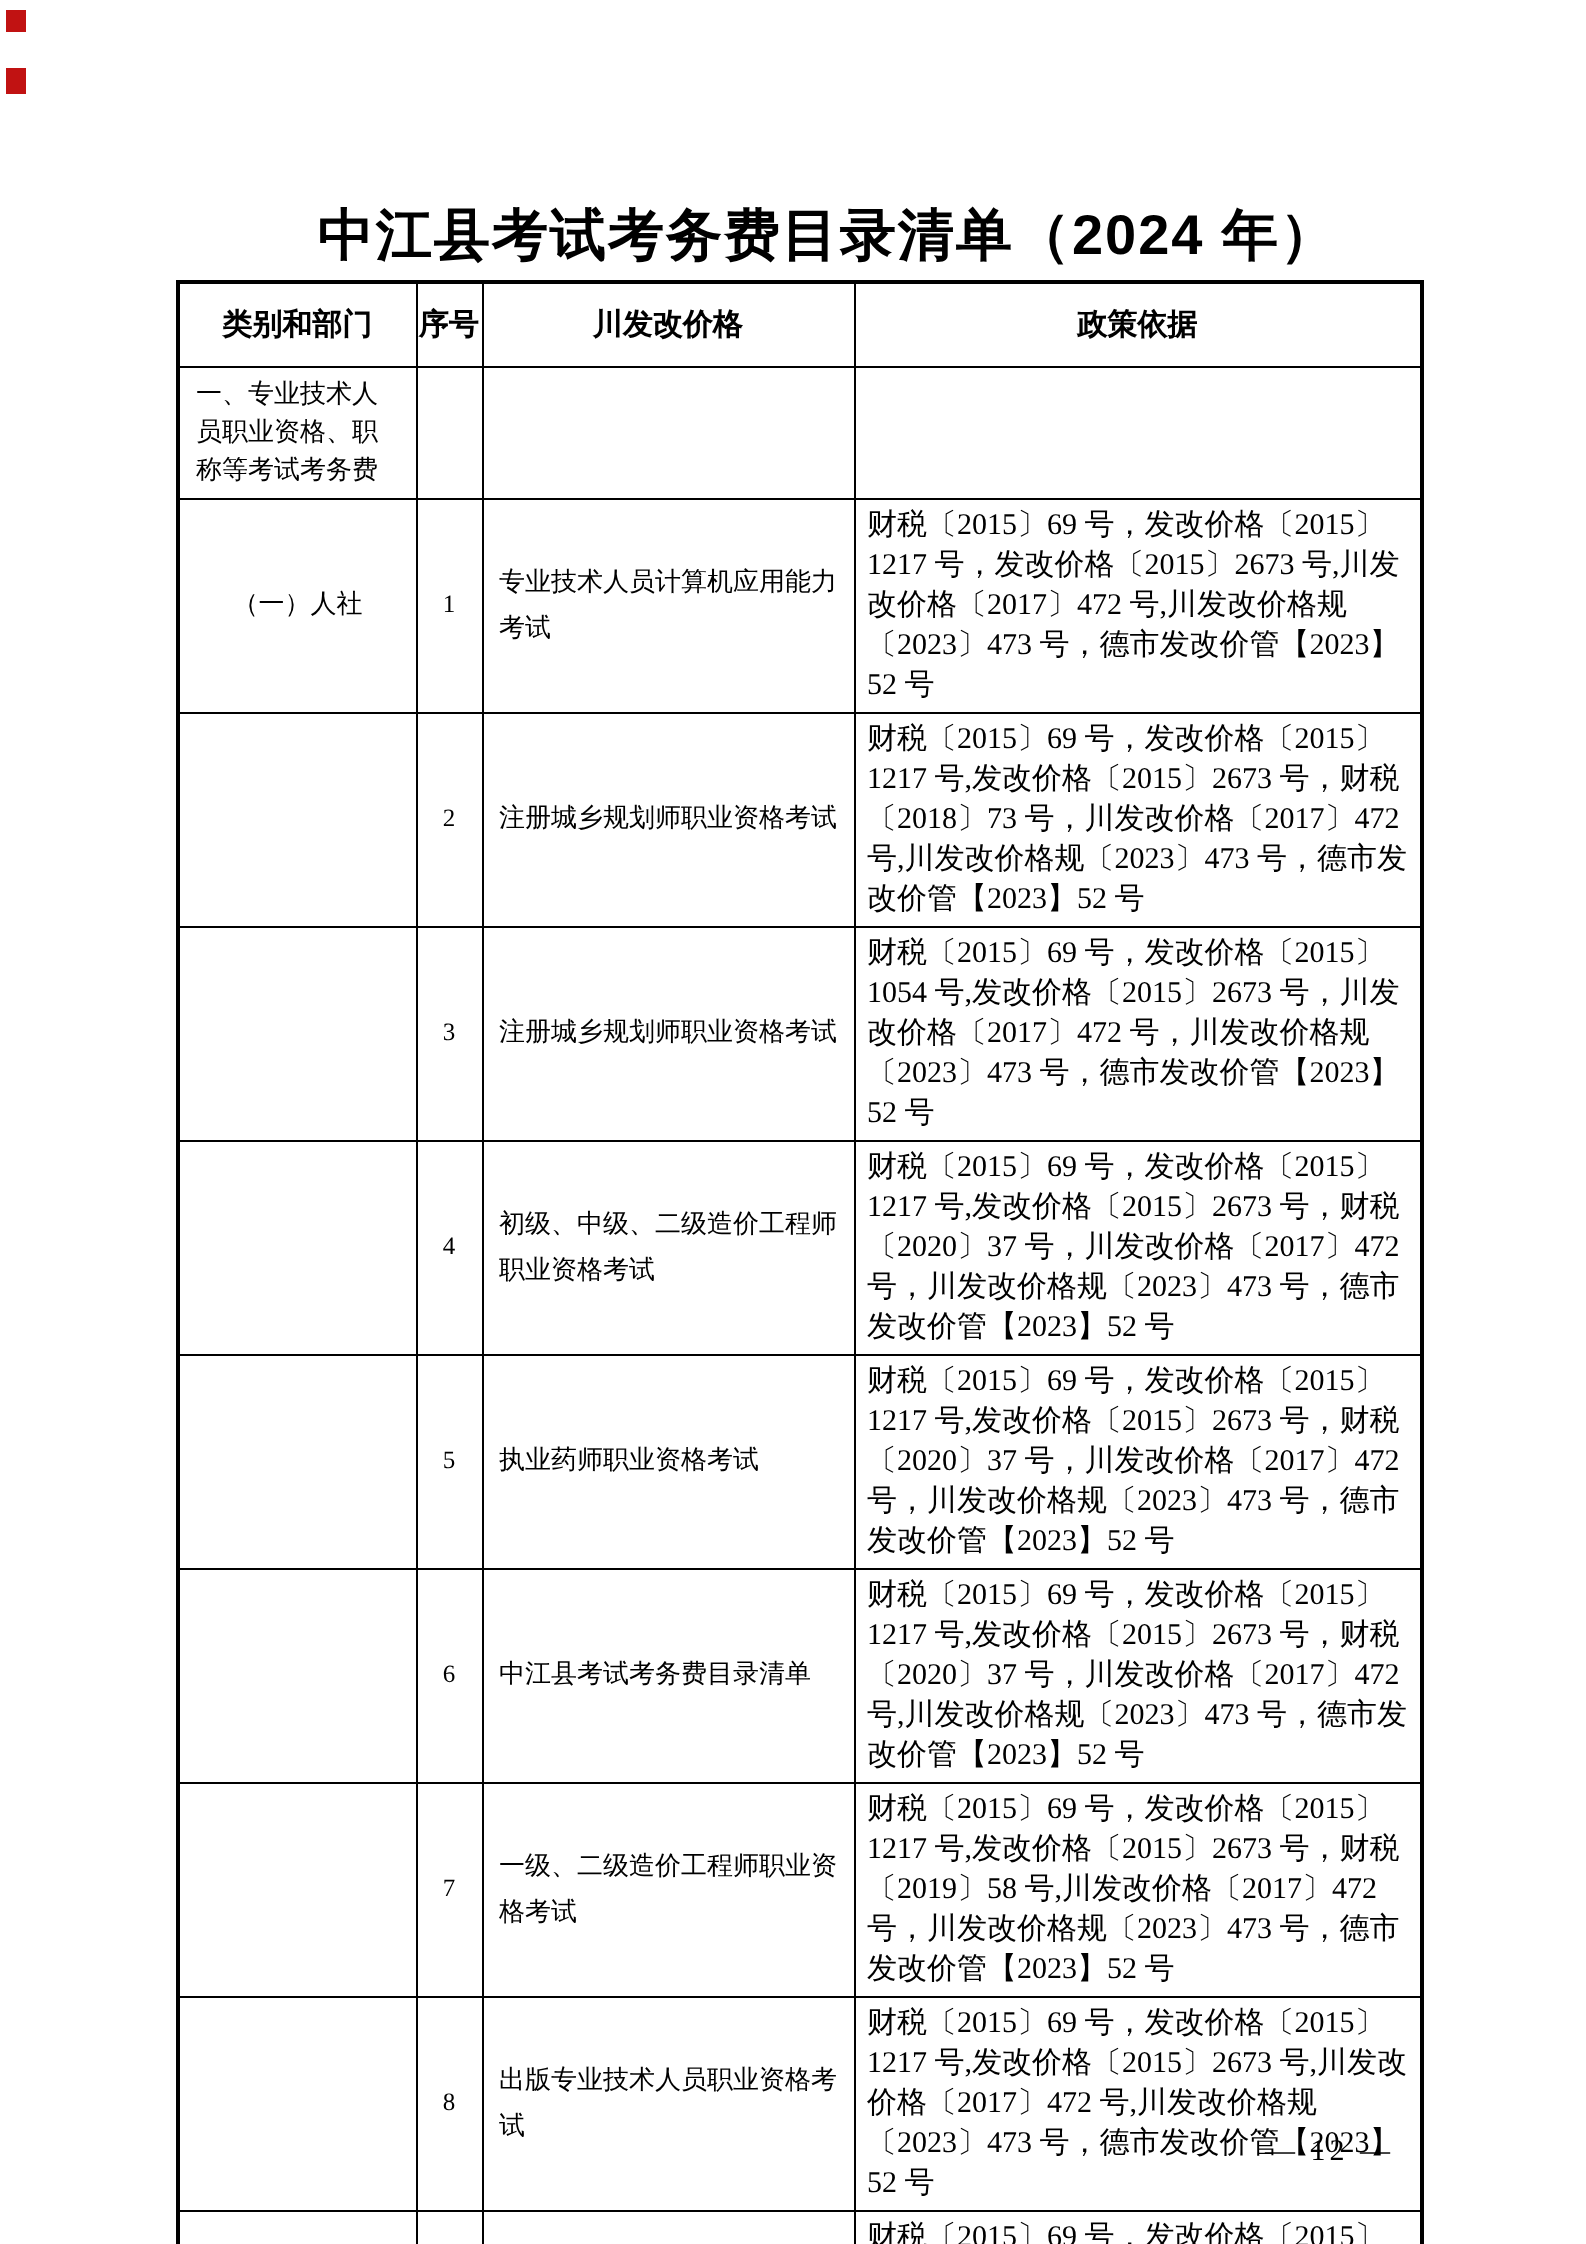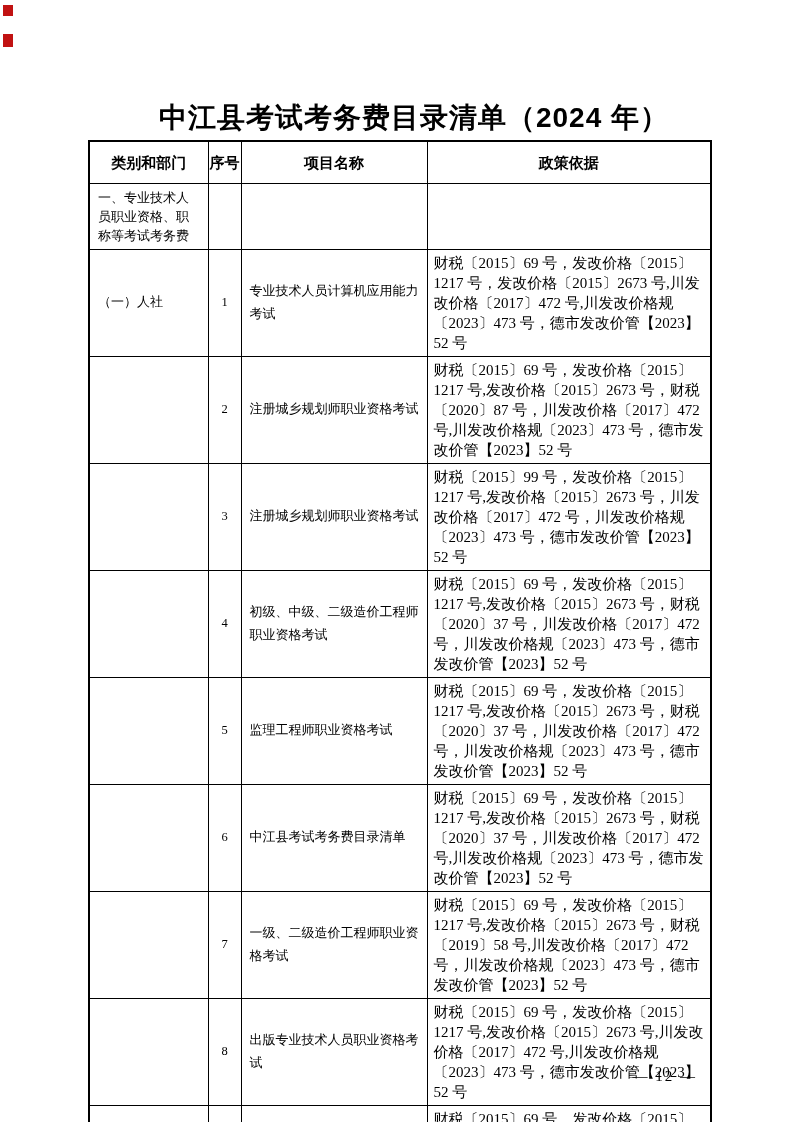--- a/index.html
+++ b/index.html
@@ -45,21 +45,21 @@
     text-align:center;
     padding:2px 1px;
     line-height:1.3;
   }
   .col-category{width:119px;}
   .col-seq{width:33px;}
   .col-item{width:186px;}
   .col-policy{width:284px;}
   td.cell-category{
     font-size:13px;
-    text-align:left;
+    text-align:center;
     line-height:1.45;
     padding:4px 8px;
   }
   td.cell-section{
     font-size:13px;
     line-height:19px;
     vertical-align:top;
     padding:4px 8px;
   }
   td.cell-seq{
@@ -98,59 +98,59 @@
   <colgroup>
     <col class="col-category">
       <col class="col-seq">
       <col class="col-item">
       <col class="col-policy">
   </colgroup>
   <thead>
     <tr style="height:42px;">
       <th>类别和部门</th>
       <th>序号</th>
-      <th>项目名称</th>
+      <th>川发改价格</th>
       <th>政策依据</th>
     </tr>
   </thead>
   <tbody>
-    <tr style="height:58px;">
+    <tr style="height:58px;font-family:Liberation Mono, monospace;">
       <td class="cell-section">一、专业技术人员职业资格、职称等考试考务费</td>
       <td class="cell-seq"></td>
       <td class="cell-item"></td>
       <td class="cell-policy"></td>
     </tr>
   <tr style="height: 85px;">
         <td class="cell-category">（一）人社</td>
         <td class="cell-seq">1</td>
         <td class="cell-item">专业技术人员计算机应用能力考试</td>
         <td class="cell-policy">财税〔2015〕69 号，发改价格〔2015〕1217 号，发改价格〔2015〕2673 号,川发改价格〔2017〕472 号,川发改价格规〔2023〕473 号，德市发改价管【2023】52 号</td>
       </tr>
       <tr style="height: 83px;">
         <td class="cell-category"></td>
         <td class="cell-seq">2</td>
         <td class="cell-item">注册城乡规划师职业资格考试</td>
-        <td class="cell-policy">财税〔2015〕69 号，发改价格〔2015〕1217 号,发改价格〔2015〕2673 号，财税〔2020〕87 号，川发改价格〔2017〕472 号,川发改价格规〔2023〕473 号，德市发改价管【2023】52 号</td>
+        <td class="cell-policy">财税〔2015〕69 号，发改价格〔2015〕1217 号,发改价格〔2015〕2673 号，财税〔2018〕73 号，川发改价格〔2017〕472 号,川发改价格规〔2023〕473 号，德市发改价管【2023】52 号</td>
       </tr>
       <tr style="height: 84px;">
         <td class="cell-category"></td>
         <td class="cell-seq">3</td>
         <td class="cell-item">注册城乡规划师职业资格考试</td>
-        <td class="cell-policy">财税〔2015〕99 号，发改价格〔2015〕1217 号,发改价格〔2015〕2673 号，川发改价格〔2017〕472 号，川发改价格规〔2023〕473 号，德市发改价管【2023】52 号</td>
+        <td class="cell-policy">财税〔2015〕69 号，发改价格〔2015〕1054 号,发改价格〔2015〕2673 号，川发改价格〔2017〕472 号，川发改价格规〔2023〕473 号，德市发改价管【2023】52 号</td>
       </tr>
       <tr style="height: 83px;">
         <td class="cell-category"></td>
         <td class="cell-seq">4</td>
         <td class="cell-item">初级、中级、二级造价工程师职业资格考试</td>
         <td class="cell-policy">财税〔2015〕69 号，发改价格〔2015〕1217 号,发改价格〔2015〕2673 号，财税〔2020〕37 号，川发改价格〔2017〕472 号，川发改价格规〔2023〕473 号，德市发改价管【2023】52 号</td>
       </tr>
       <tr style="height: 85px;">
         <td class="cell-category"></td>
         <td class="cell-seq">5</td>
-        <td class="cell-item">监理工程师职业资格考试</td>
+        <td class="cell-item">执业药师职业资格考试</td>
         <td class="cell-policy">财税〔2015〕69 号，发改价格〔2015〕1217 号,发改价格〔2015〕2673 号，财税〔2020〕37 号，川发改价格〔2017〕472 号，川发改价格规〔2023〕473 号，德市发改价管【2023】52 号</td>
       </tr>
       <tr style="height: 83px;">
         <td class="cell-category"></td>
         <td class="cell-seq">6</td>
         <td class="cell-item">中江县考试考务费目录清单</td>
         <td class="cell-policy">财税〔2015〕69 号，发改价格〔2015〕1217 号,发改价格〔2015〕2673 号，财税〔2020〕37 号，川发改价格〔2017〕472 号,川发改价格规〔2023〕473 号，德市发改价管【2023】52 号</td>
       </tr>
       <tr style="height: 87px;">
         <td class="cell-category"></td>

